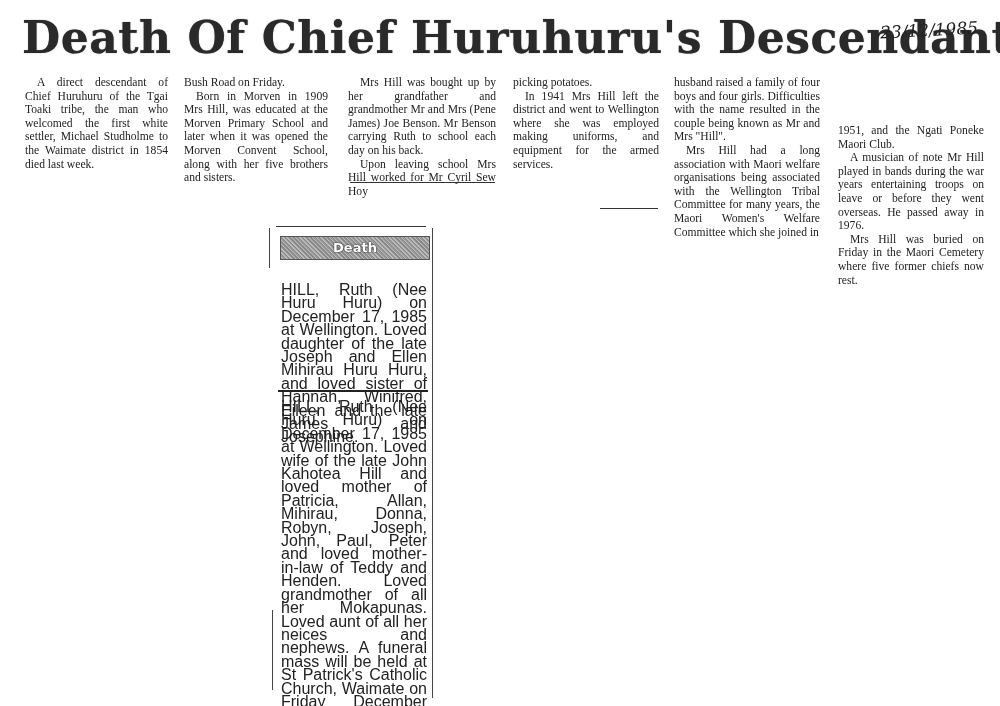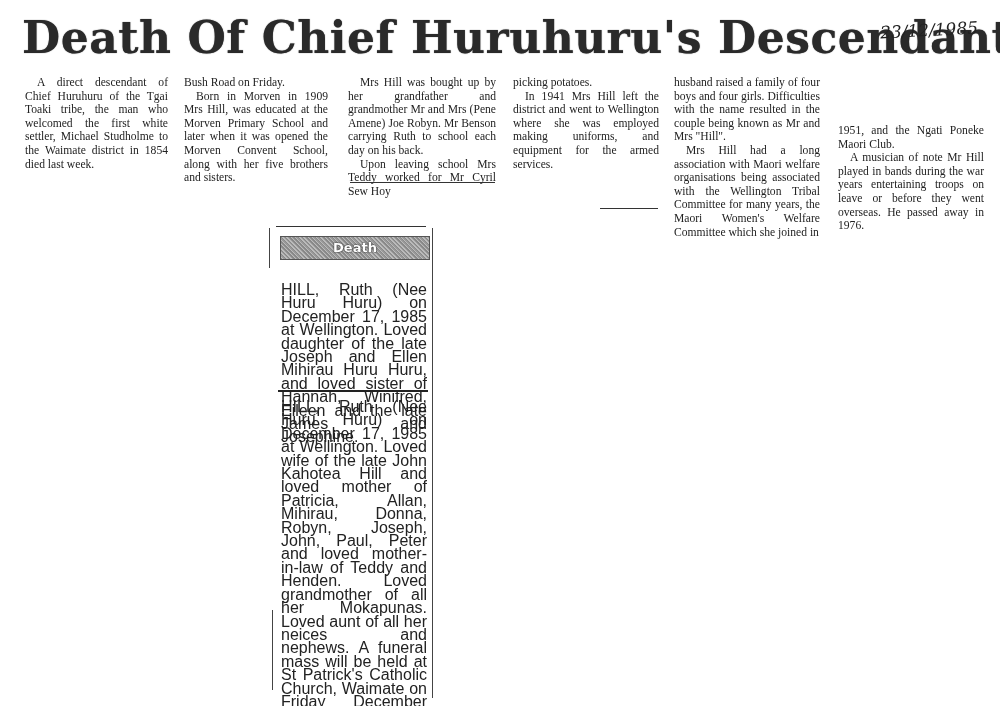--- a/index.html
+++ b/index.html
@@ -29,38 +29,39 @@
 <div class="dateline">23/12/1985</div>
 
 <div class="col" style="left:25px;top:76px;width:143px;">
   <p>A direct descendant of Chief Huruhuru of the Tgai Toaki tribe, the man who welcomed the first white settler, Michael Studholme to the Waimate district in 1854 died last week.</p>
 </div>
 <div class="col" style="left:184px;top:76px;width:144px;">
   <p class="noindent">Bush Road on Friday.</p>
   <p>Born in Morven in 1909 Mrs Hill, was educated at the Morven Primary School and later when it was opened the Morven Convent School, along with her five brothers and sisters.</p>
 </div>
 <div class="col" style="left:348px;top:76px;width:148px;">
-  <p>Mrs Hill was bought up by her grandfather and grandmother Mr and Mrs (Pene Amene) Joe Robyn. Mr Benson carrying Ruth to school each day on his back.</p>
-  <p>Upon leaving school Mrs Teddy worked for Mr Cyril Sew Hoy</p>
+  <p>Mrs Hill was bought up by her grandfather and grandmother Mr and Mrs (Pene James) Joe Benson. Mr Benson carrying Ruth to school each day on his back.</p>
+  <p>Upon leaving school Mrs Hill worked for Mr Cyril Sew Hoy</p>
 </div>
 <div class="rule" style="left:350px;top:182px;width:145px;"></div>
 
 <div class="col" style="left:513px;top:76px;width:146px;">
   <p class="noindent">picking potatoes.</p>
   <p>In 1941 Mrs Hill left the district and went to Wellington where she was employed making uniforms, and equipment for the armed services.</p>
 </div>
 <div class="rule" style="left:600px;top:208px;width:58px;"></div>
 
 <div class="col" style="left:674px;top:76px;width:146px;">
   <p class="noindent">husband raised a family of four boys and four girls. Difficulties with the name resulted in the couple being known as Mr and Mrs "Hill".</p>
   <p>Mrs Hill had a long association with Maori welfare organisations being associated with the Wellington Tribal Committee for many years, the Maori Women's Welfare Committee which she joined in</p>
 </div>
 <div class="col" style="left:838px;top:76px;width:146px;margin-top:48px;">
   <p class="noindent">1951, and the Ngati Poneke Maori Club.</p>
   <p>A musician of note Mr Hill played in bands during the war years entertaining troops on leave or before they went overseas. He passed away in 1976.</p>
+  <p>Mrs Hill was buried on Friday in the Maori Cemetery where five former chiefs now rest.</p>
 </div>
 
 <div class="rule" style="left:276px;top:226px;width:150px;"></div>
 <div class="vline" style="left:269px;top:228px;height:40px;"></div>
 <div class="vline" style="left:432px;top:228px;height:470px;"></div>
 <div class="vline" style="left:272px;top:610px;height:80px;"></div>
 
 <div class="notice-header">
   <span>Death</span>
 </div>

